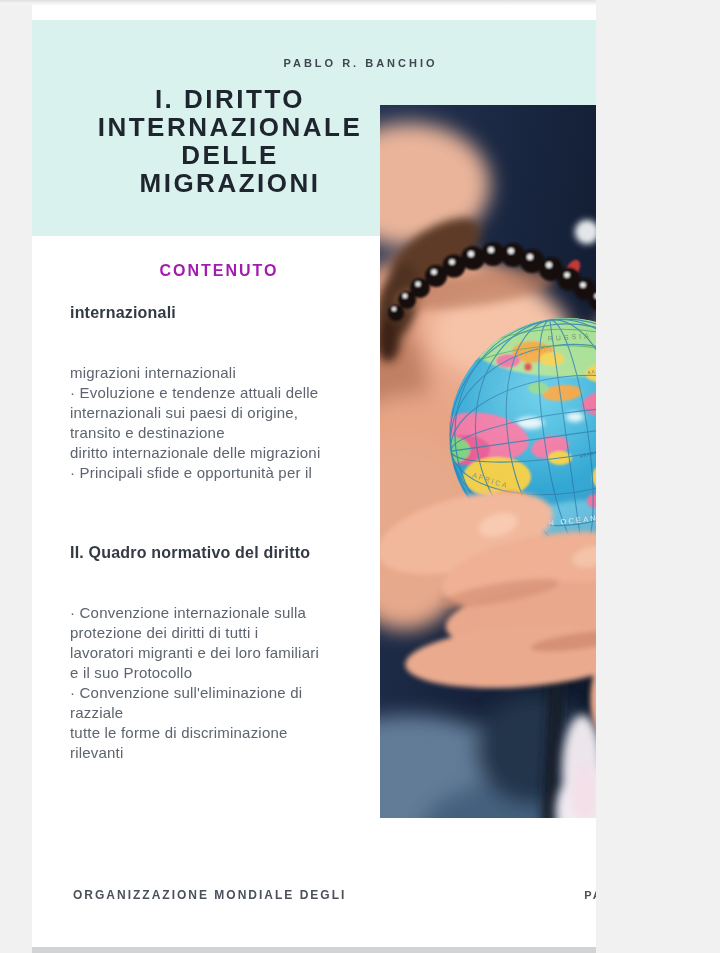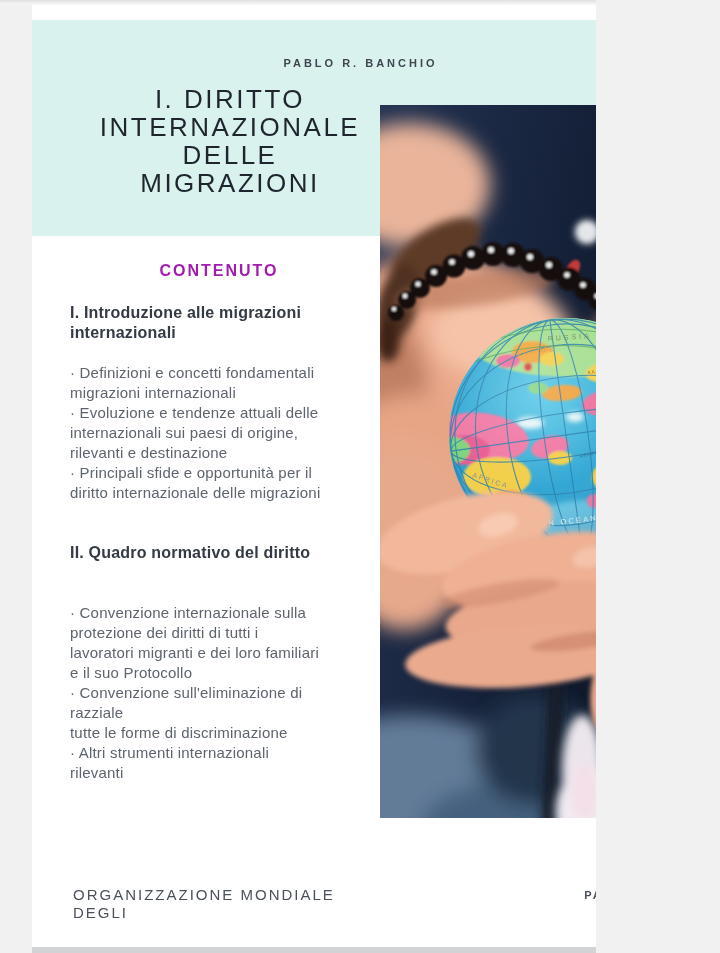--- a/index.html
+++ b/index.html
@@ -6,29 +6,29 @@
   body{background:#f1f1f2;font-family:"Liberation Sans","DejaVu Sans",sans-serif;}
   #stage{position:relative;width:596px;height:953px;background:#f1f1f2;overflow:hidden;}
   #page{position:absolute;left:32px;top:0;width:657px;height:947px;background:#ffffff;}
   #page-top-edge{position:absolute;left:0;top:0;width:720px;height:6px;
     background:linear-gradient(#dfdfe1,#f4f4f5 60%,rgba(255,255,255,0));}
   #page-bottom-strip{position:absolute;left:32px;top:947px;width:657px;height:6px;background:#d2d3d5;}
   #mint-block{position:absolute;left:0;top:20px;width:657px;height:216px;background:#d9f2ee;}
   .author{position:absolute;left:0;top:57px;width:657px;text-align:center;
     font-size:11px;font-weight:700;letter-spacing:3px;color:#40464f;}
   .title{position:absolute;left:0;top:85px;width:348px;text-align:center;color:#1f252e;}
-  .title .tline{font-size:26px;font-weight:400;letter-spacing:2.5px;line-height:28px;margin-left:48px;}
+  .title .tline{font-size:26px;font-weight:700;letter-spacing:2.5px;line-height:28px;margin-left:48px;}
   .contenuto{position:absolute;left:38px;top:262px;width:298px;text-align:center;
     font-size:16px;font-weight:700;letter-spacing:2px;color:#a21caf;}
   .sec-heading{position:absolute;left:38px;width:310px;color:#333a44;
     font-size:16px;font-weight:700;letter-spacing:.2px;line-height:19.5px;}
   .toc-block{position:absolute;left:38px;width:310px;color:#5d646e;
     font-size:15px;letter-spacing:.2px;line-height:20px;}
   .footer-left{position:absolute;left:41px;top:886px;width:300px;color:#4b515a;
-    font-size:15px;font-weight:400;letter-spacing:2px;line-height:18px;}
+    font-size:12px;font-weight:700;letter-spacing:2px;line-height:18px;}
   .footer-right{position:absolute;right:45px;top:886px;color:#4b515a;
     font-size:11px;font-weight:700;letter-spacing:2px;line-height:18px;text-align:center;}
   #photo{position:absolute;left:348px;top:105px;width:309px;height:713px;overflow:hidden;}
   #photo svg{display:block;}
 </style>
 </head>
 <body>
 
 <div id="stage">
   <div id="page">
@@ -40,47 +40,44 @@
     <div class="title">
       <div class="tline">I. DIRITTO</div>
       <div class="tline">INTERNAZIONALE</div>
       <div class="tline">DELLE</div>
       <div class="tline">MIGRAZIONI</div>
     </div>
 
     <div class="contenuto">CONTENUTO</div>
 
     <div class="sec-heading" style="top:303px">
-      <div>I. Introduzione alle migrazioni</div>
       <div>internazionali</div>
     </div>
 
     <div class="toc-block" style="top:363px">
-      <div>· Definizioni e concetti fondamentali</div>
       <div>migrazioni internazionali</div>
       <div>· Evoluzione e tendenze attuali delle</div>
       <div>internazionali sui paesi di origine,</div>
-      <div>rilevanti e destinazione</div>
+      <div>transito e destinazione</div>
+      <div>diritto internazionale delle migrazioni</div>
       <div>· Principali sfide e opportunità per il</div>
-      <div>diritto internazionale delle migrazioni</div>
     </div>
 
     <div class="sec-heading" style="top:543px">
       <div>II. Quadro normativo del diritto</div>
     </div>
 
     <div class="toc-block" style="top:603px">
       <div>· Convenzione internazionale sulla</div>
       <div>protezione dei diritti di tutti i</div>
       <div>lavoratori migranti e dei loro familiari</div>
       <div>e il suo Protocollo</div>
       <div>· Convenzione sull'eliminazione di</div>
       <div>razziale</div>
       <div>tutte le forme di discriminazione</div>
-      <div>· Altri strumenti internazionali</div>
       <div>rilevanti</div>
     </div>
 
     <div class="footer-left">
       <div>ORGANIZZAZIONE MONDIALE DEGLI</div>
     </div>
     <div class="footer-right">PAGE 02</div>
 
     <div id="photo">
       <svg width="309" height="713" viewBox="0 0 309 713" xmlns="http://www.w3.org/2000/svg">

